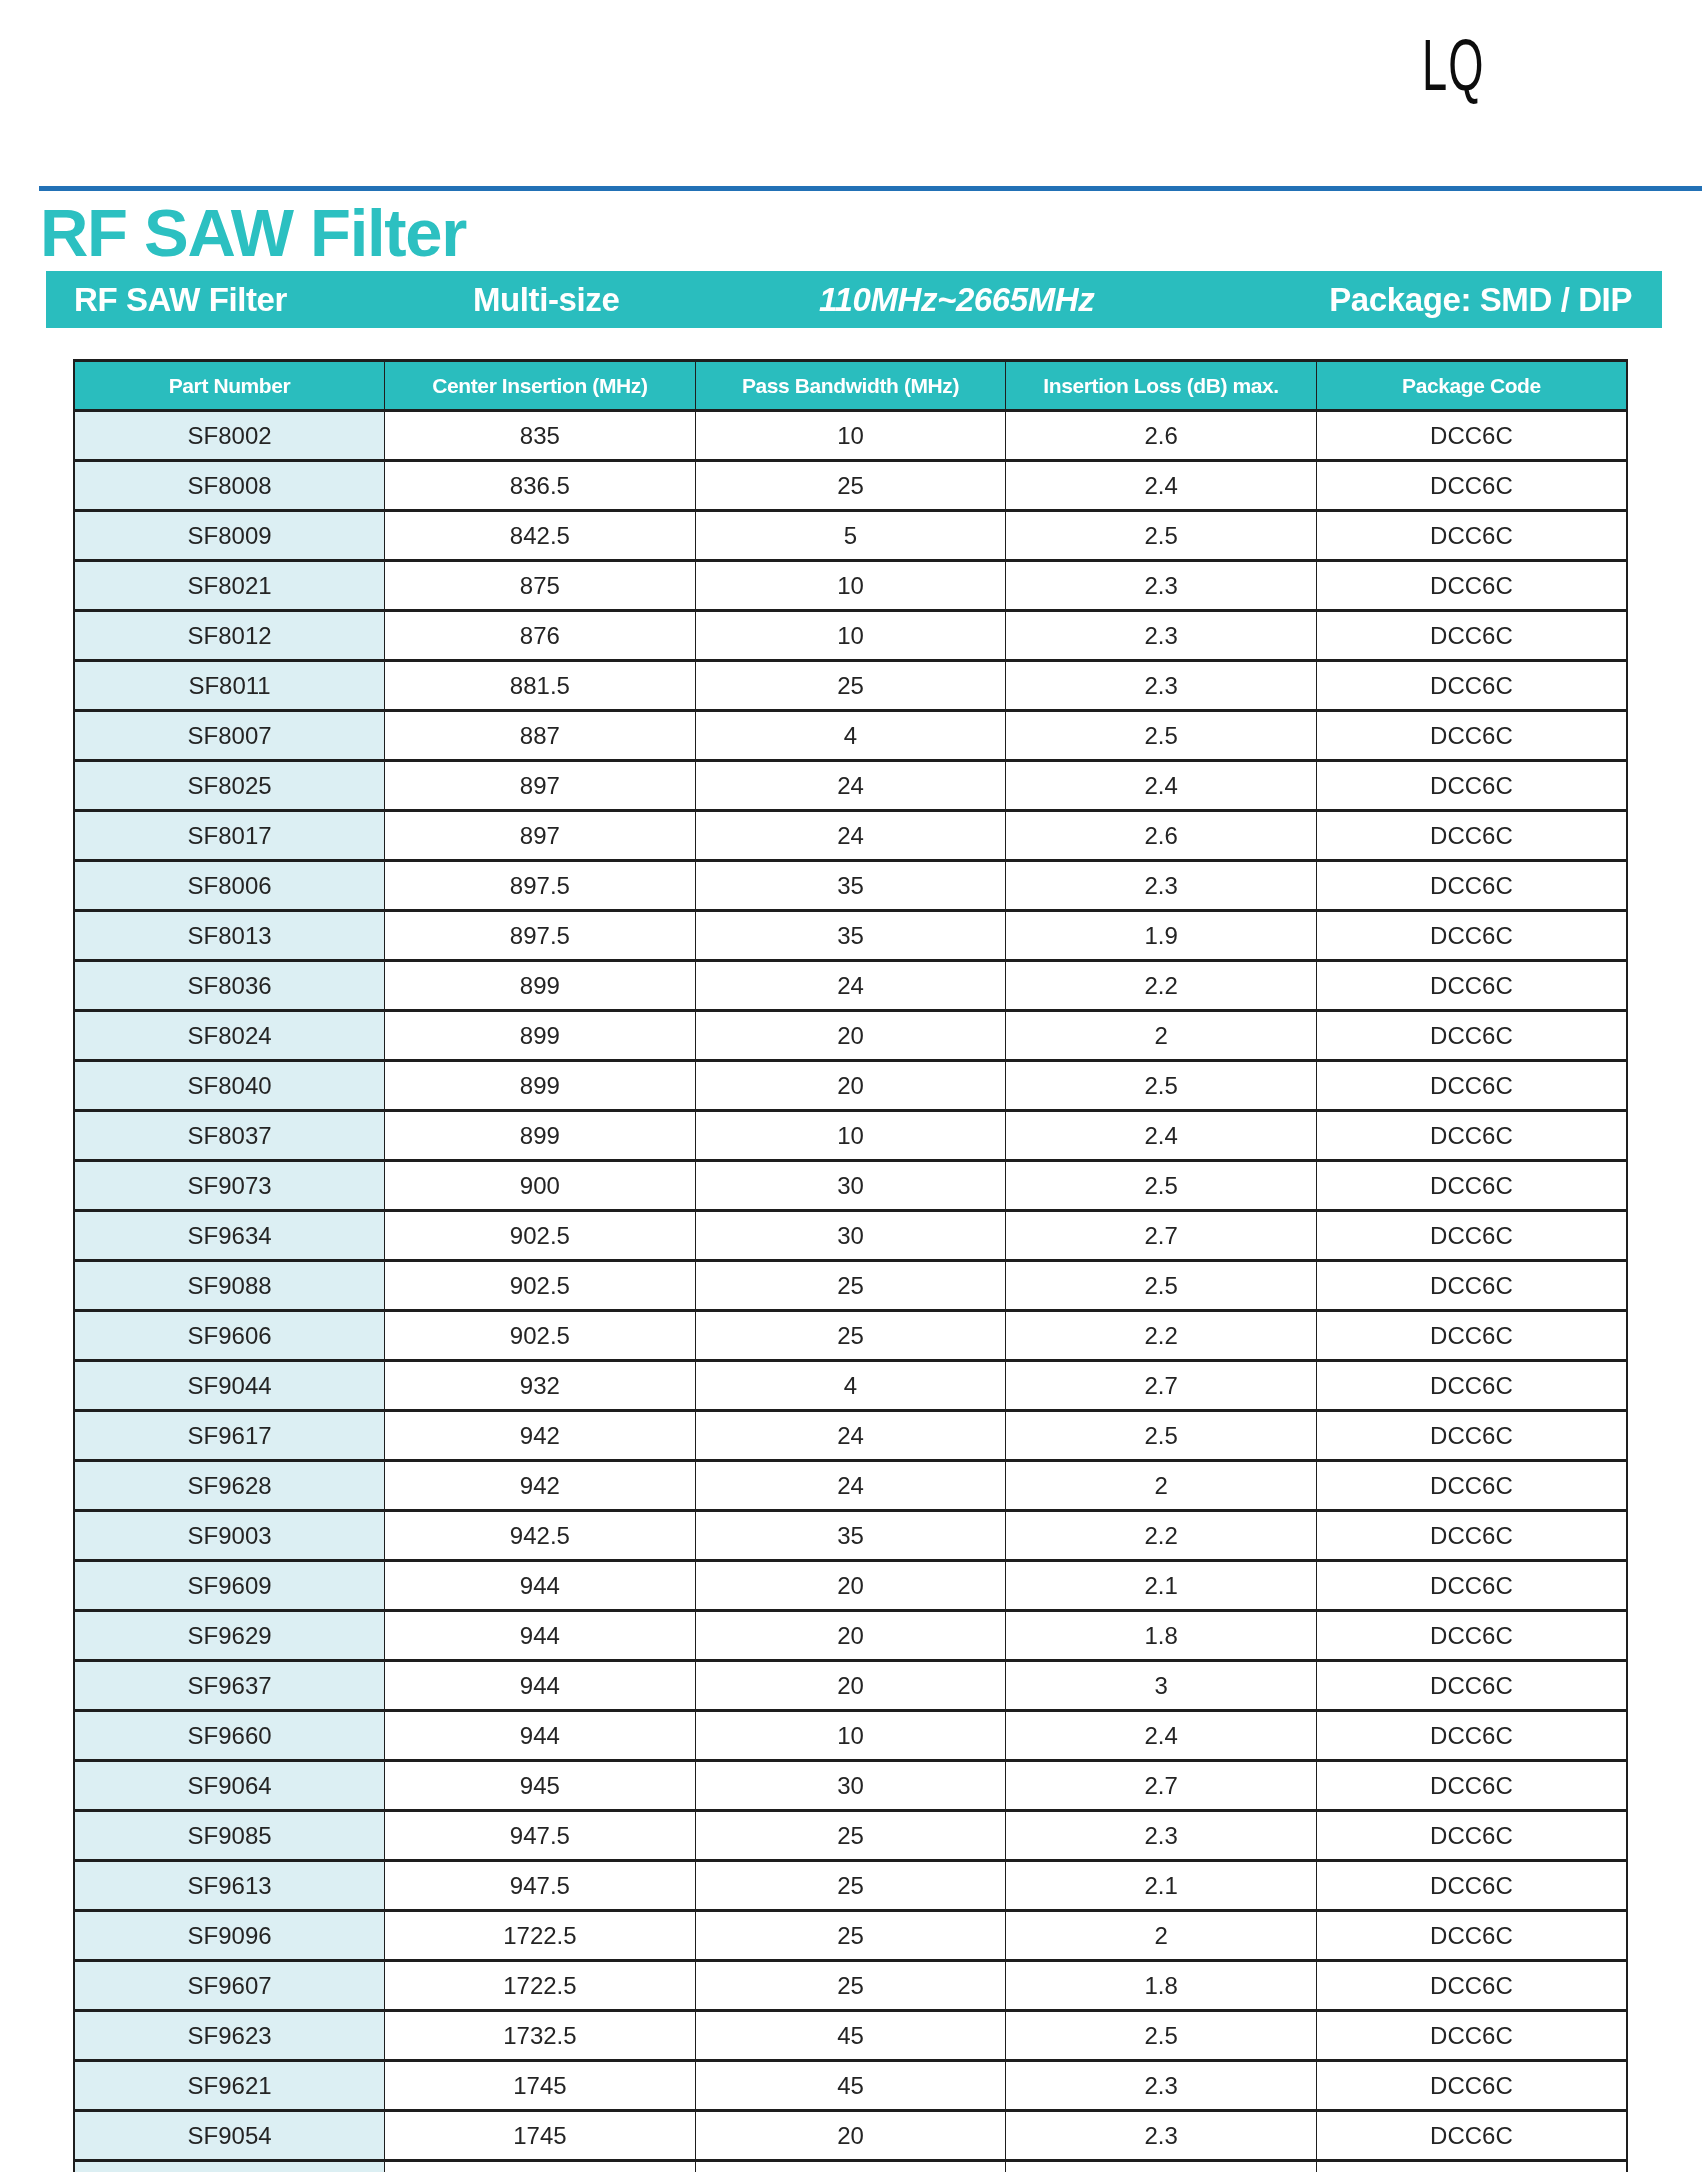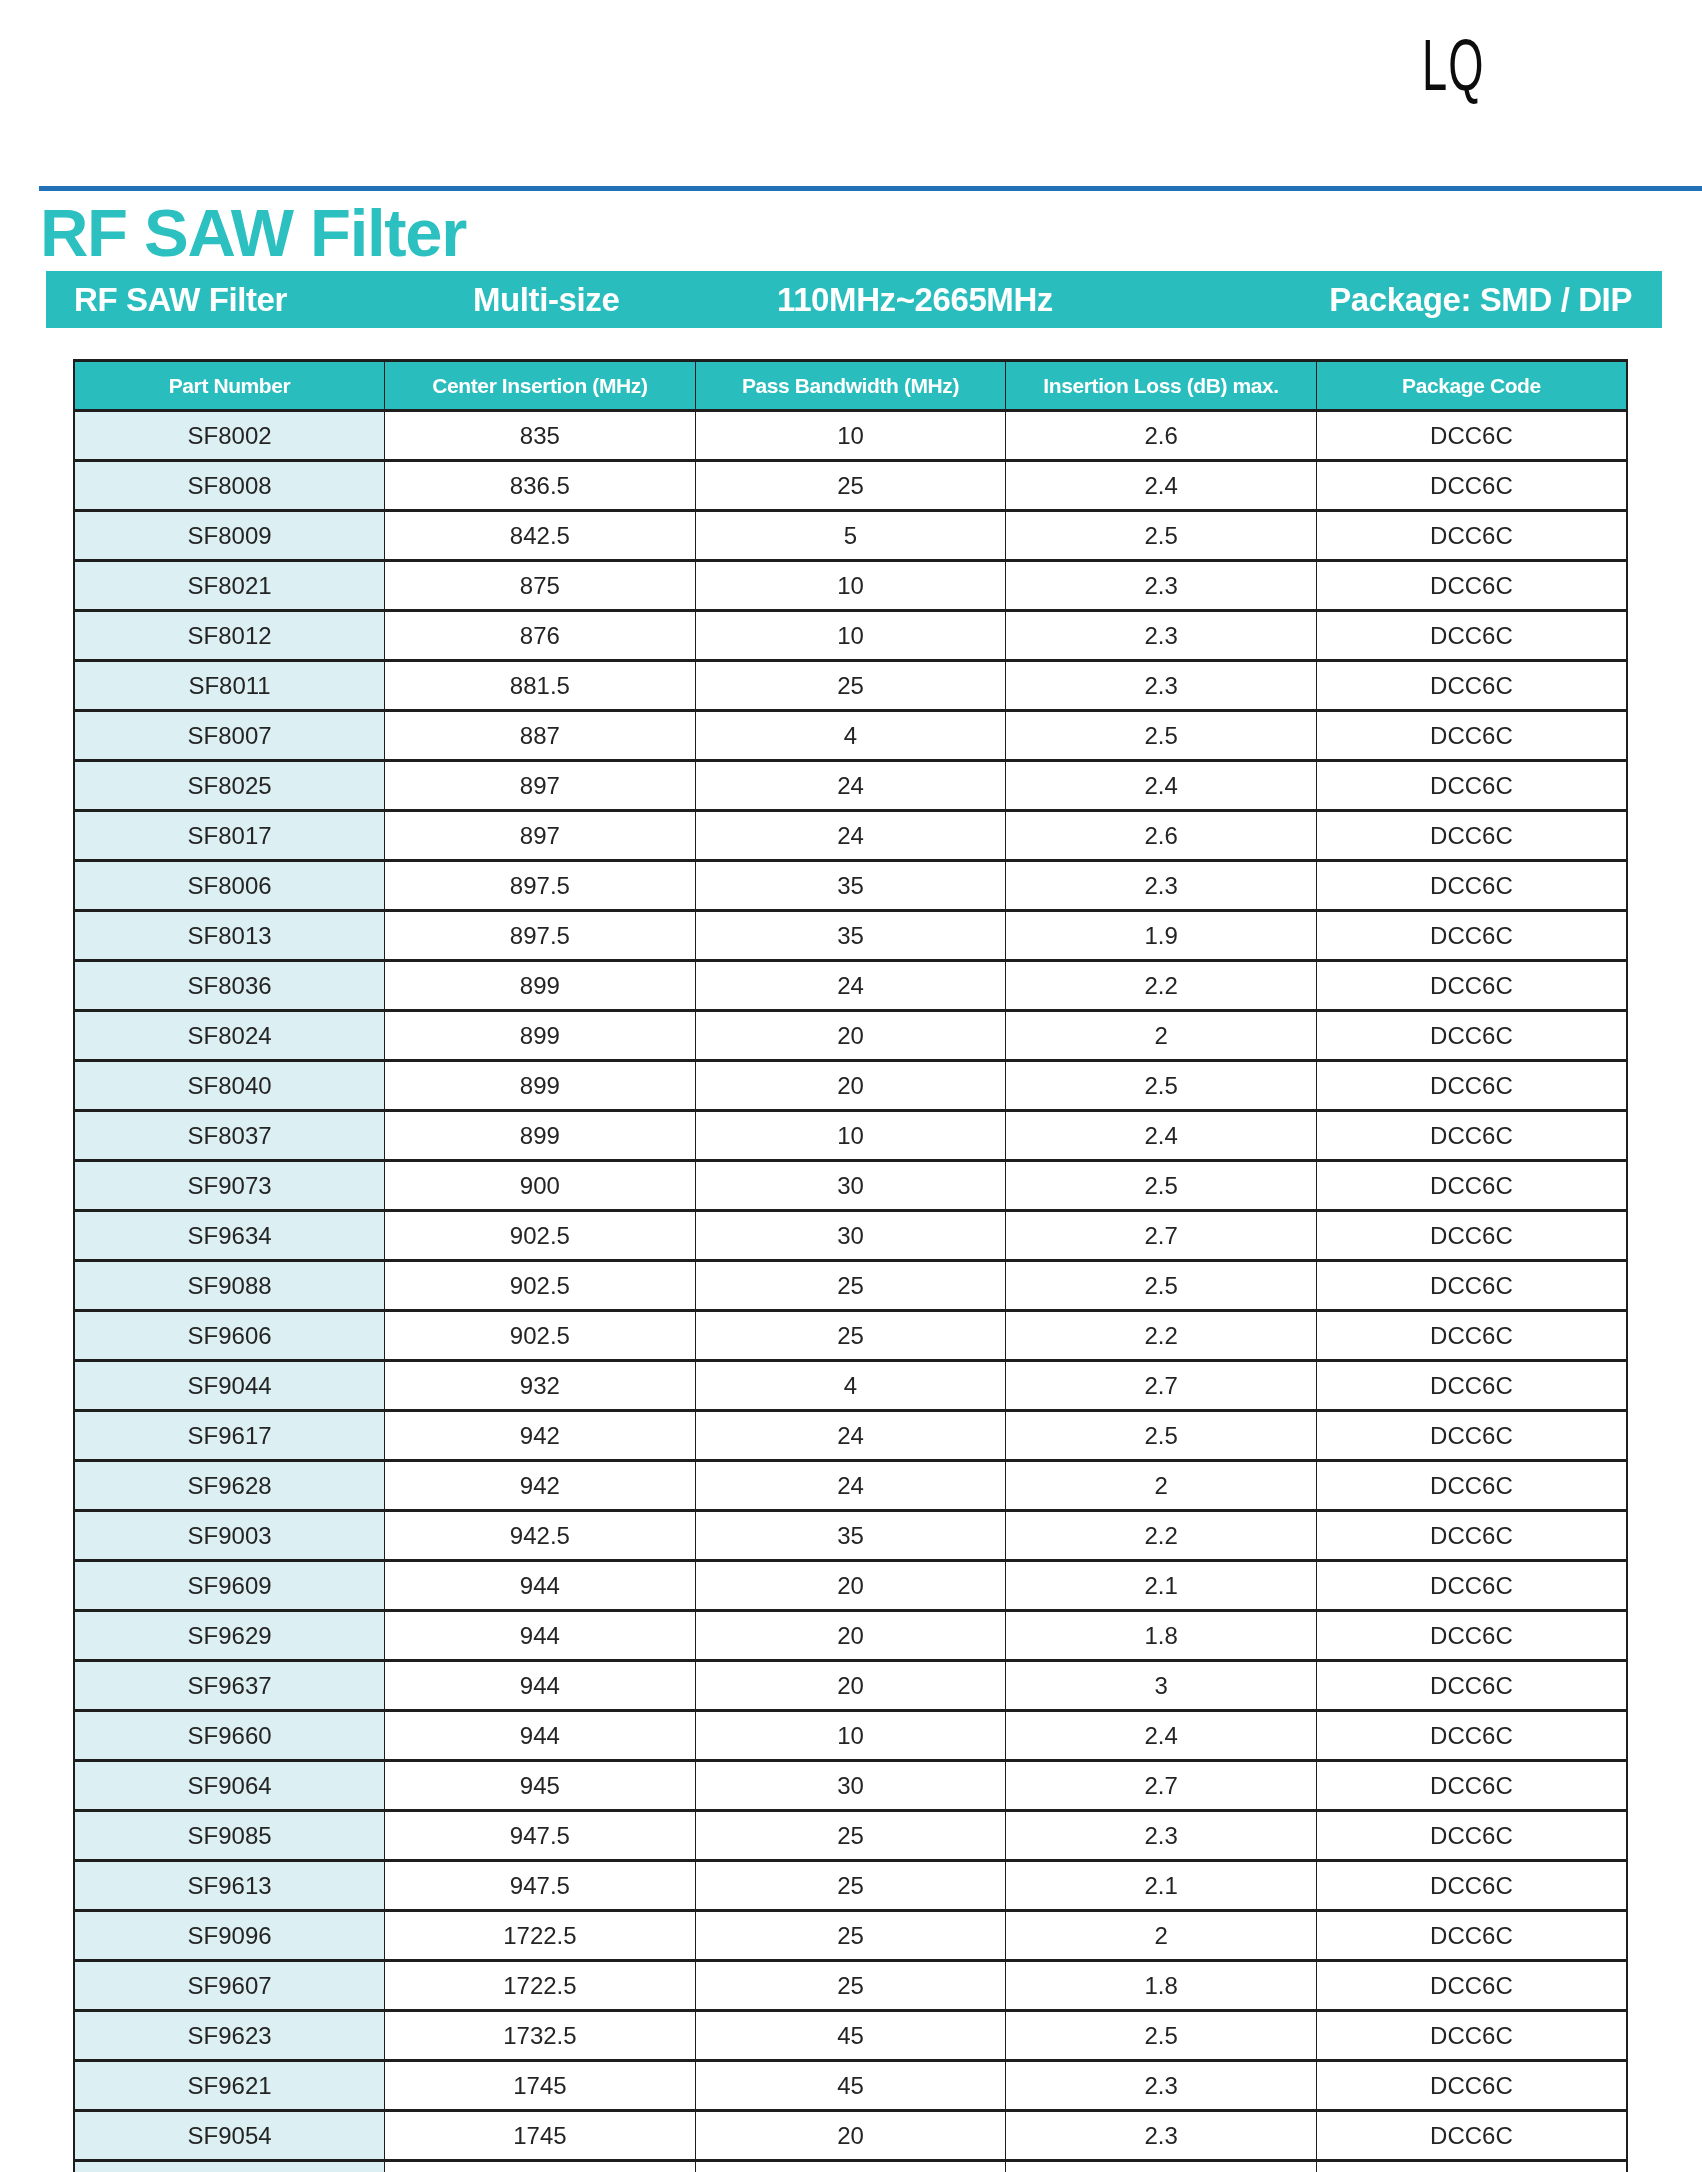--- a/index.html
+++ b/index.html
@@ -36,21 +36,21 @@
   .banner{
     position:absolute;left:46px;top:271px;width:1616px;height:57px;
     background:var(--teal);color:#ffffff;font-weight:bold;
   }
   .banner span{
     position:absolute;top:50%;transform:translateY(-50%);
     font-size:33px;letter-spacing:-0.4px;white-space:nowrap;
   }
   .banner .b-product{left:28px;}
   .banner .b-size{left:427px;}
-  .banner .b-range{left:731px;}
+  .banner .b-range{left:773px;font-style:italic;}
   .banner .b-package{right:30px;text-align:right;}
   .data-table{
     position:absolute;left:73px;top:359px;width:1555px;
     border-collapse:collapse;table-layout:fixed;
     border:2.6px solid var(--ink);
   }
   .data-table th{
     height:50px;background:var(--teal);color:#ffffff;
     font-size:21px;font-weight:bold;letter-spacing:-0.4px;
     text-align:center;vertical-align:middle;

